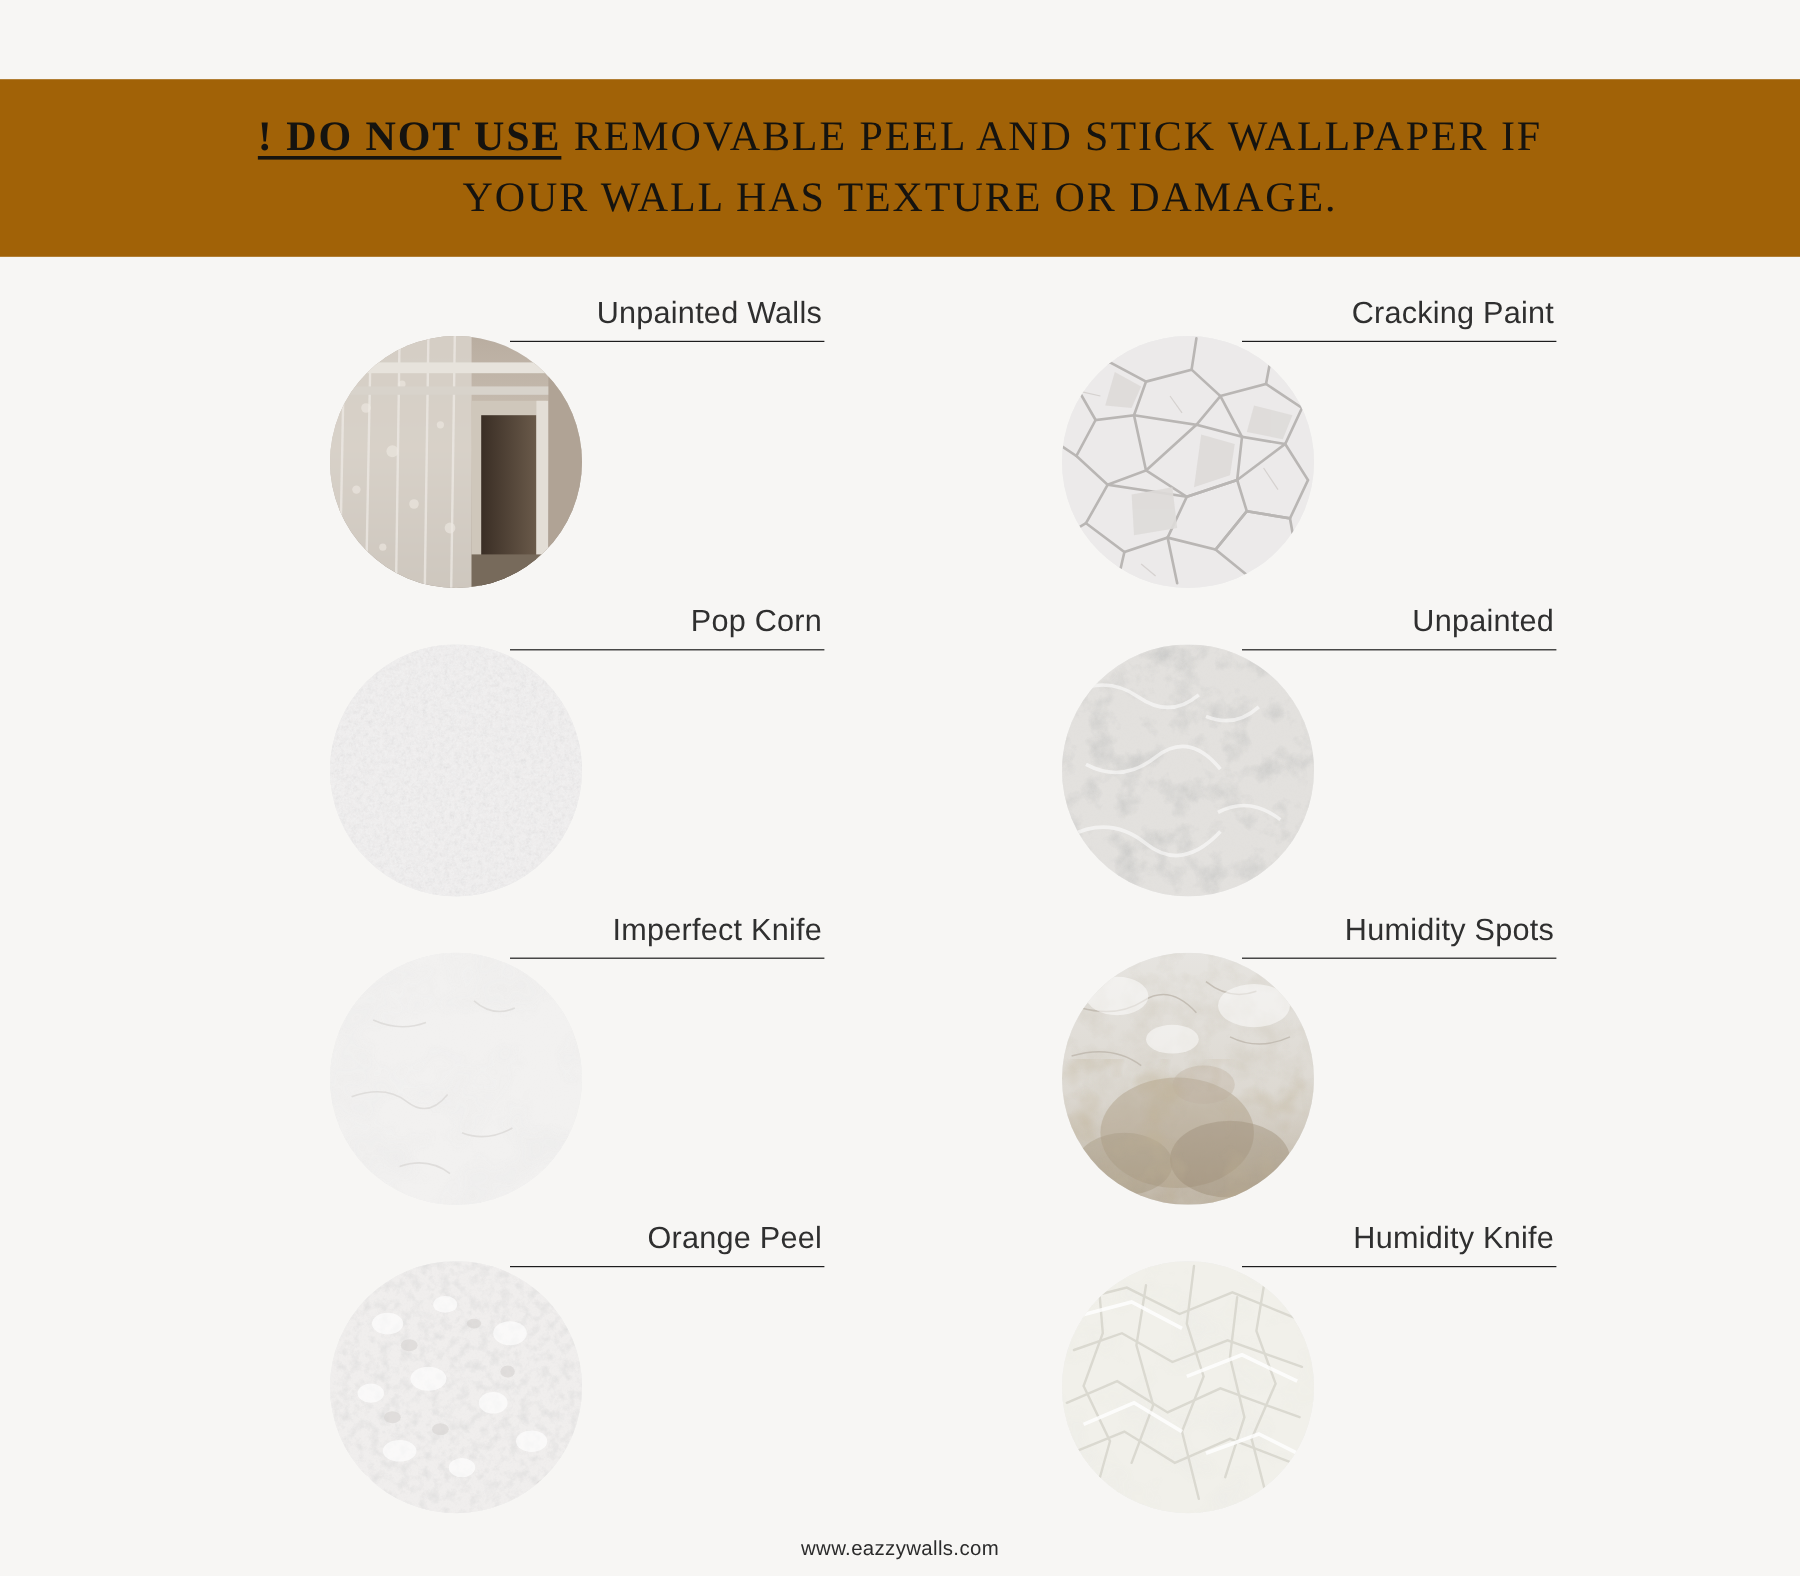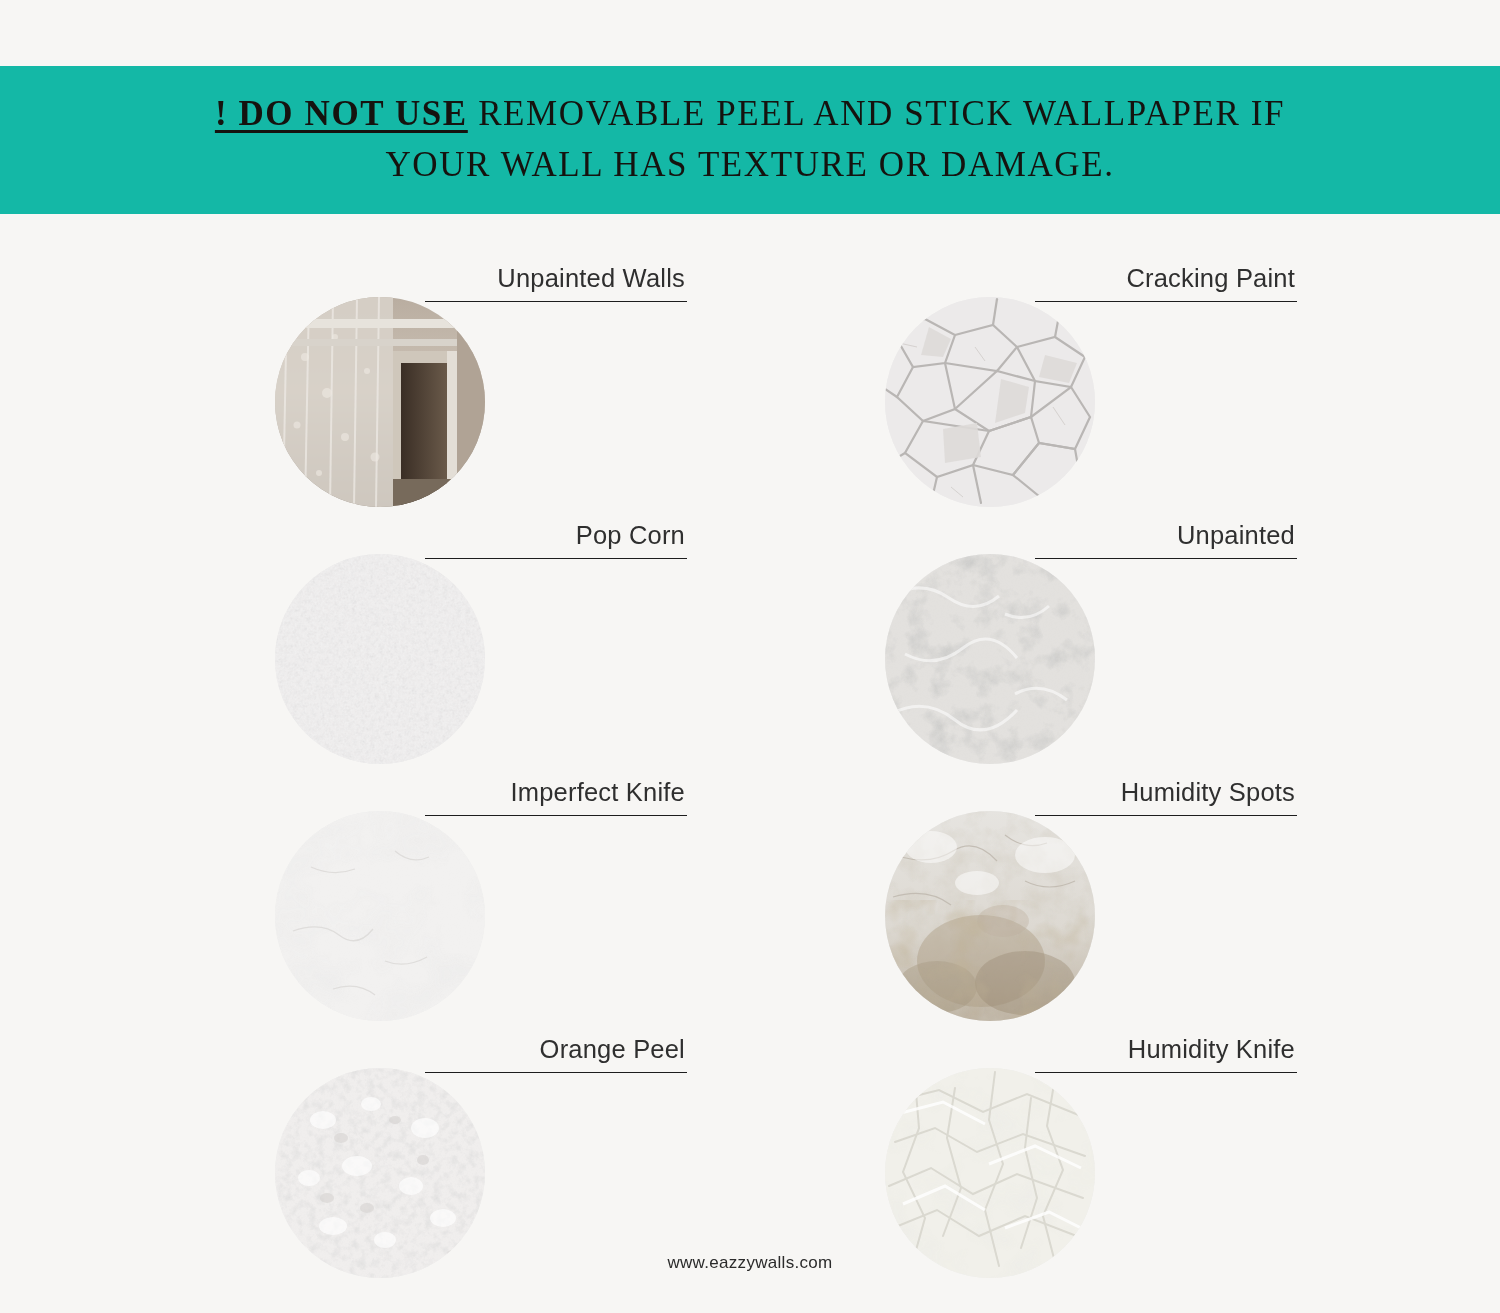--- a/index.html
+++ b/index.html
@@ -15,21 +15,21 @@
     position: relative;
   }
 
   
   .banner {
     position: absolute;
     left: 0;
     top: 66px;
     width: 1500px;
     height: 148px;
-    background: #14b8a6;
+    background: #a16207;
     display: flex;
     align-items: center;
     justify-content: center;
   }
   .banner-text {
     font-family: "Liberation Serif", serif;
     font-size: 35px;
     letter-spacing: 1.6px;
     color: #15130f;
     text-align: center;
@@ -40,21 +40,21 @@
   .banner-text .emph {
     text-decoration: underline;
     text-underline-offset: 5px;
     font-weight: 700;
   }
 
   
   .grid {
     position: absolute;
     left: 0;
-    top: 264px;
+    top: 247px;
     width: 1316px;
     height: 985px;
   }
   .cell {
     position: absolute;
     width: 430px;
     height: 250px;
   }
   .col-left  { left: 255px; }
   .col-right { left: 865px; }
@@ -96,21 +96,21 @@
     border-top: 1.4px solid #1d1d1d;
     width: 100%;
   }
   
   .cell .caption-rule { width: 262px; margin-left: auto; }
 
   
   .footer {
     position: absolute;
     left: 0;
-    bottom: 40px;
+    bottom: 12px;
     width: 1500px;
     text-align: center;
     font-size: 17px;
     color: #2b2b2b;
     letter-spacing: 0.3px;
   }
 </style>
 </head>
 <body>
 

